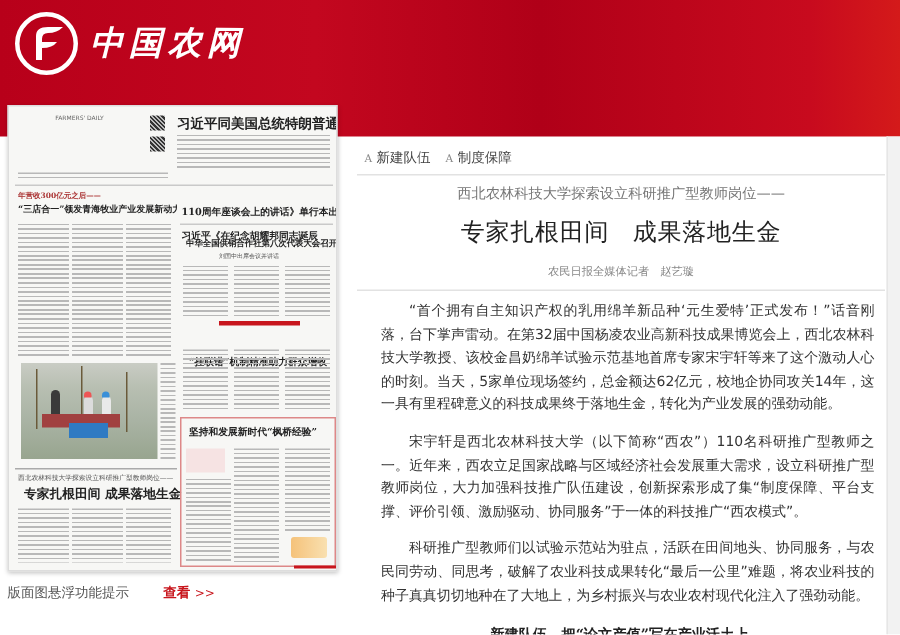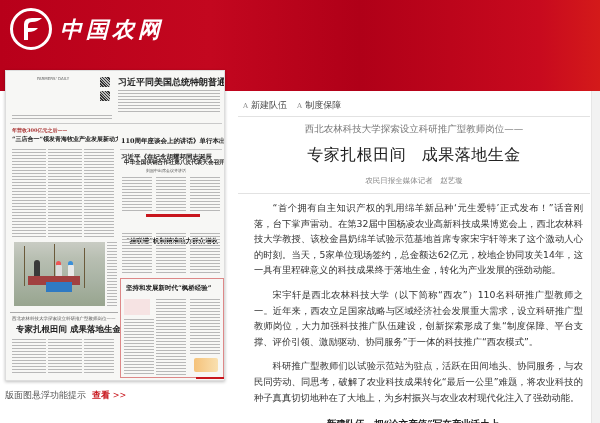--- a/index.html
+++ b/index.html
@@ -58,21 +58,21 @@
   }
   .photo .boat { position: absolute; left: 14px; top: 34px; width: 52px; height: 9px; background: #a14040; }
   .photo .water { position: absolute; left: 32px; top: 40px; width: 26px; height: 10px; background: #2f7ac3; }
   .photo .person { position: absolute; width: 6px; height: 16px; background: #3a3a3a; border-radius: 3px 3px 0 0; }
   .photo .helm { position: absolute; width: 5px; height: 4px; border-radius: 3px 3px 0 0; }
   .photo .pole { position: absolute; width: 1px; height: 40px; background: #6a5a3a; }
   .redbox { position: absolute; border: 1px solid #d88; }
   .redbar { position: absolute; height: 4px; background: #c8161d; }
 
   .tip { position: absolute; left: 5px; top: 389px; font-size: 9px; color: #555; white-space: nowrap; }
-  .tip .view { color: #c8161d; font-weight: bold; margin-left: 3px; cursor: pointer; }
+  .tip .view { color: #c8161d; font-weight: bold; margin-left: 20px; cursor: pointer; }
   .tip .arrow { color: #c8161d; font-size: 8px; }
 
   
   .date-bar {
     position: absolute; left: 236px; top: 74px; color: #fff; font-size: 11px; font-weight: bold;
     font-family: "Liberation Sans", sans-serif;
   }
   .font-tools { position: absolute; left: 243px; top: 99px; display: flex; gap: 10px; font-size: 9px; color: #444; }
   .font-btn { cursor: pointer; display: flex; align-items: center; }
   .font-btn .aicon { font-size: 7px; color: #888; margin-right: 3px; font-family: "DejaVu Serif", serif; }

